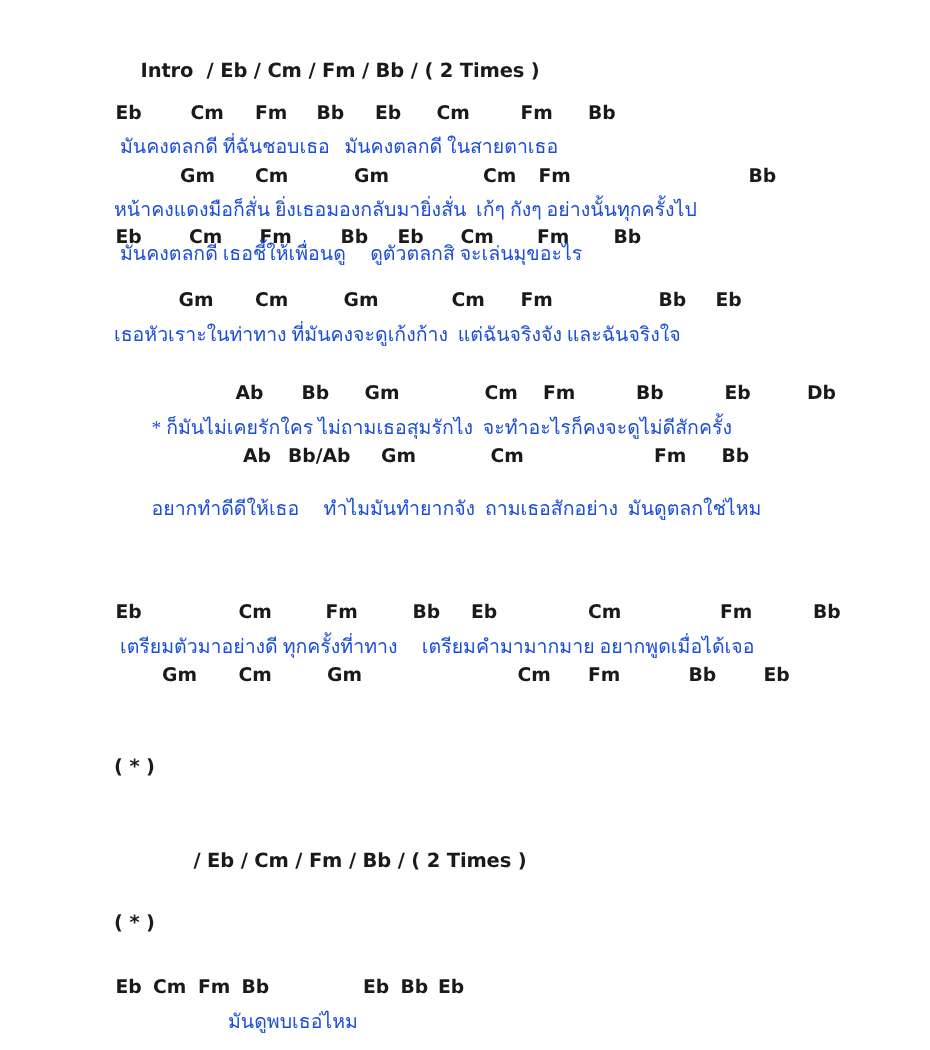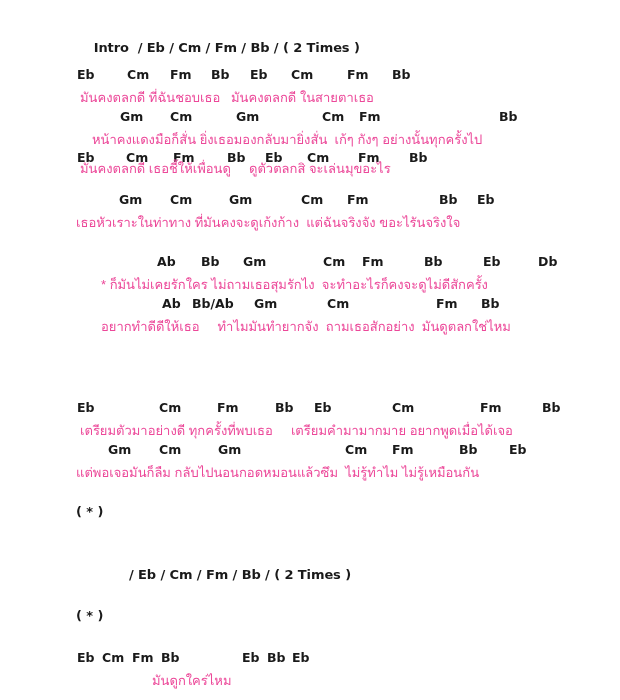--- a/index.html
+++ b/index.html
@@ -1,58 +1,57 @@
 <!DOCTYPE html>
 <html><head>
 <meta charset="utf-8">
 <style>
   html, body { margin:0; padding:0; background:#ffffff; }
   body { width:620px; height:700px; position:relative; overflow:hidden; }
   .page { position:absolute; left:0; top:0; width:620px; height:616px; }
   .line { position:absolute; white-space:pre; color:#1a1a1a; }
   .head { font-family:"DejaVu Sans", sans-serif; font-weight:bold; font-size:13px; letter-spacing:-0.1px; }
   .chord { position:absolute; font-family:"DejaVu Sans", sans-serif; font-weight:bold; font-size:12.5px; color:#1a1a1a; white-space:pre; }
-  .lyric { font-family:Liberation Sans, sans-serif; font-size:13px; color:#ec4899; }
+  .lyric { font-family:Liberation Serif, serif; font-size:13px; color:#1d4ed8; }
 </style>
 </head>
 <body>
 
 <div class="page">
 
   <div class="line head" style="left:76px;top:25px;">
     <span>Intro</span>&nbsp;&nbsp;<span>/ Eb / Cm / Fm / Bb / ( 2 Times )</span>
   </div>
 
   <div class="line" style="left:0;top:67px;width:620px;height:16px;"><span class="chord" style="left: 77px; top: 0px;">Eb</span><span class="chord" style="left: 127px; top: 0px;">Cm</span><span class="chord" style="left: 170px; top: 0px;">Fm</span><span class="chord" style="left: 211px; top: 0px;">Bb</span><span class="chord" style="left: 250px; top: 0px;">Eb</span><span class="chord" style="left: 291px; top: 0px;">Cm</span><span class="chord" style="left: 347px; top: 0px;">Fm</span><span class="chord" style="left: 392px; top: 0px;">Bb</span></div>
   <div class="line lyric" style="left:80px;top:87px;">มันคงตลกดี ที่ฉันชอบเธอ   มันคงตลกดี ในสายตาเธอ</div>
 
   <div class="line" style="left:0;top:109px;width:620px;height:16px;"><span class="chord" style="left: 120px; top: 0px;">Gm</span><span class="chord" style="left: 170px; top: 0px;">Cm</span><span class="chord" style="left: 236px; top: 0px;">Gm</span><span class="chord" style="left: 322px; top: 0px;">Cm</span><span class="chord" style="left: 359px; top: 0px;">Fm</span><span class="chord" style="left: 499px; top: 0px;">Bb</span></div>
-  <div class="line lyric" style="left:92px;top:129px;">หน้าคงแดงมือก็สั่น ยิ่งเธอมองกลับมายิ่งสั่น  เก้ๆ กังๆ อย่างนั้นทุกครั้งไป</div>
+  <div class="line lyric" style="left:76px;top:129px;">หน้าคงแดงมือก็สั่น ยิ่งเธอมองกลับมายิ่งสั่น  เก้ๆ กังๆ อย่างนั้นทุกครั้งไป</div>
 
   <div class="line" style="left:0;top:150px;width:620px;height:16px;"><span class="chord" style="left: 77px; top: 0px;">Eb</span><span class="chord" style="left: 126px; top: 0px;">Cm</span><span class="chord" style="left: 173px; top: 0px;">Fm</span><span class="chord" style="left: 227px; top: 0px;">Bb</span><span class="chord" style="left: 265px; top: 0px;">Eb</span><span class="chord" style="left: 307px; top: 0px;">Cm</span><span class="chord" style="left: 358px; top: 0px;">Fm</span><span class="chord" style="left: 409px; top: 0px;">Bb</span></div>
   <div class="line lyric" style="left:80px;top:158px;">มันคงตลกดี เธอชี้ให้เพื่อนดู     ดูตัวตลกสิ จะเล่นมุขอะไร</div>
 
   <div class="line" style="left:0;top:192px;width:620px;height:16px;"><span class="chord" style="left: 119px; top: 0px;">Gm</span><span class="chord" style="left: 170px; top: 0px;">Cm</span><span class="chord" style="left: 229px; top: 0px;">Gm</span><span class="chord" style="left: 301px; top: 0px;">Cm</span><span class="chord" style="left: 347px; top: 0px;">Fm</span><span class="chord" style="left: 439px; top: 0px;">Bb</span><span class="chord" style="left: 477px; top: 0px;">Eb</span></div>
-  <div class="line lyric" style="left:76px;top:212px;">เธอหัวเราะในท่าทาง ที่มันคงจะดูเก้งก้าง  แต่ฉันจริงจัง ขอะไรันจริงใจ</div>
+  <div class="line lyric" style="left:76px;top:212px;">เธอหัวเราะในท่าทาง ที่มันคงจะดูเก้งก้าง  แต่ฉันจริงจัง และฉันจริงใจ</div>
 
   <div class="line" style="left:0;top:254px;width:620px;height:16px;"><span class="chord" style="left: 157px; top: 0px;">Ab</span><span class="chord" style="left: 201px; top: 0px;">Bb</span><span class="chord" style="left: 243px; top: 0px;">Gm</span><span class="chord" style="left: 323px; top: 0px;">Cm</span><span class="chord" style="left: 362px; top: 0px;">Fm</span><span class="chord" style="left: 424px; top: 0px;">Bb</span><span class="chord" style="left: 483px; top: 0px;">Eb</span><span class="chord" style="left: 538px; top: 0px;">Db</span></div>
   <div class="line lyric" style="left:101px;top:274px;">* ก็มันไม่เคยรักใคร ไม่ถามเธอสุมรักไง  จะทำอะไรก็คงจะดูไม่ดีสักครั้ง</div>
 
   <div class="line" style="left:0;top:296px;width:620px;height:16px;"><span class="chord" style="left: 162px; top: 0px;">Ab</span><span class="chord" style="left: 192px; top: 0px;">Bb/Ab</span><span class="chord" style="left: 254px; top: 0px;">Gm</span><span class="chord" style="left: 327px; top: 0px;">Cm</span><span class="chord" style="left: 436px; top: 0px;">Fm</span><span class="chord" style="left: 481px; top: 0px;">Bb</span></div>
-  <div class="line lyric" style="left:101px;top:316px;">อยากทำดีดีให้เธอ     ทำไมมันทำยากจัง  ถามเธอสักอย่าง  มันดูตลกใช่ไหม</div>
+  <div class="line lyric" style="left:101px;top:328px;">อยากทำดีดีให้เธอ     ทำไมมันทำยากจัง  ถามเธอสักอย่าง  มันดูตลกใช่ไหม</div>
 
 
   <div class="line" style="left:0;top:400px;width:620px;height:16px;"><span class="chord" style="left: 77px; top: 0px;">Eb</span><span class="chord" style="left: 159px; top: 0px;">Cm</span><span class="chord" style="left: 217px; top: 0px;">Fm</span><span class="chord" style="left: 275px; top: 0px;">Bb</span><span class="chord" style="left: 314px; top: 0px;">Eb</span><span class="chord" style="left: 392px; top: 0px;">Cm</span><span class="chord" style="left: 480px; top: 0px;">Fm</span><span class="chord" style="left: 542px; top: 0px;">Bb</span></div>
-  <div class="line lyric" style="left:80px;top:420px;">เตรียมตัวมาอย่างดี ทุกครั้งที่พบเธอ     เตรียมคำมามากมาย อยากพูดเมื่อได้เจอ</div>
+  <div class="line lyric" style="left:80px;top:420px;">เตรียมตัวมาอย่างดี ทุกครั้งที่าทาง     เตรียมคำมามากมาย อยากพูดเมื่อได้เจอ</div>
 
   <div class="line" style="left:0;top:442px;width:620px;height:16px;"><span class="chord" style="left: 108px; top: 0px;">Gm</span><span class="chord" style="left: 159px; top: 0px;">Cm</span><span class="chord" style="left: 218px; top: 0px;">Gm</span><span class="chord" style="left: 345px; top: 0px;">Cm</span><span class="chord" style="left: 392px; top: 0px;">Fm</span><span class="chord" style="left: 459px; top: 0px;">Bb</span><span class="chord" style="left: 509px; top: 0px;">Eb</span></div>
-  <div class="line lyric" style="left:76px;top:462px;">แต่พอเจอมันก็ลืม กลับไปนอนกอดหมอนแล้วซึม  ไม่รู้ทำไม ไม่รู้เหมือนกัน</div>
 
   <div class="line head" style="left:76px;top:504px;">( * )</div>
 
   <div class="line head" style="left:129px;top:567px;">/ Eb / Cm / Fm / Bb / ( 2 Times )</div>
 
   <div class="line head" style="left:76px;top:608px;">( * )</div>
 
   <div class="line" style="left:0;top:650px;width:620px;height:16px;"><span class="chord" style="left: 77px; top: 0px;">Eb</span><span class="chord" style="left: 102px; top: 0px;">Cm</span><span class="chord" style="left: 132px; top: 0px;">Fm</span><span class="chord" style="left: 161px; top: 0px;">Bb</span><span class="chord" style="left: 242px; top: 0px;">Eb</span><span class="chord" style="left: 267px; top: 0px;">Bb</span><span class="chord" style="left: 292px; top: 0px;">Eb</span></div>
-  <div class="line lyric" style="left:152px;top:670px;">มันดูกใคร่ไหม</div>
+  <div class="line lyric" style="left:152px;top:670px;">มันดูพบเธอ่ไหม</div>
 
 </div>
 
 </body></html>

